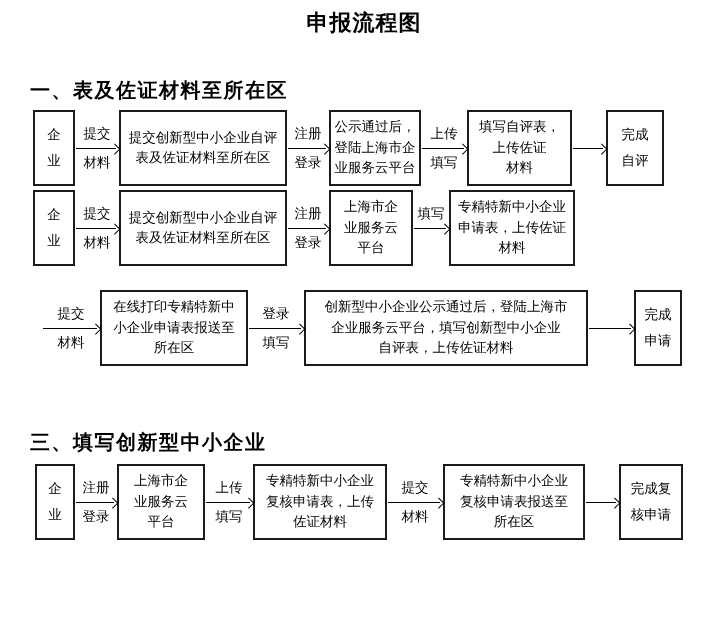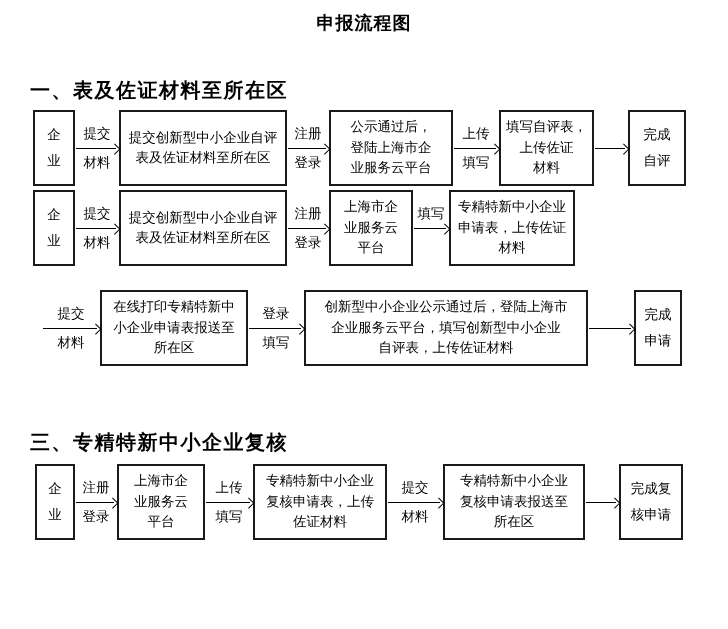--- a/index.html
+++ b/index.html
@@ -5,21 +5,21 @@
   * { box-sizing: border-box; }
   html, body { margin: 0; padding: 0; }
   body {
     width: 728px; height: 629px;
     background: #ffffff; color: #000000;
     font-family: "Liberation Serif", "DejaVu Serif", serif;
     overflow: hidden;
   }
   .title {
     margin: 8px 0 0; text-align: center;
-    font-size: 18px; font-weight: 700; letter-spacing: 1px; line-height: 30px;
+    font-size: 22px; font-weight: 700; letter-spacing: 1px; line-height: 30px;
     font-family: "Liberation Sans", "DejaVu Sans", sans-serif;
   }
   .sec-h {
     margin: 0; padding-left: 30px;
     font-size: 20px; font-weight: 700; letter-spacing: 1.5px; line-height: 28px;
     font-family: "Liberation Sans", "DejaVu Sans", sans-serif;
   }
   .row { display: flex; align-items: stretch; height: 76px; }
   .box {
     flex: none; border: 2px solid #1a1a1a; background: #ffffff;
@@ -73,31 +73,31 @@
       </div>
       <div class="box" style="width:168px">
         <span class="txt">提交创新型中小企业自评
 表及佐证材料至所在区</span>
       </div>
       <div class="arrow" style="width:42px">
         <span class="lbl">注册</span>
         <span class="shaft"></span>
         <span class="lbl">登录</span>
       </div>
-      <div class="box" style="width:124px">
+      <div class="box" style="width:92px">
         <span class="txt">公示通过后，
 登陆上海市企
 业服务云平台</span>
       </div>
       <div class="arrow" style="width:46px">
         <span class="lbl">上传</span>
         <span class="shaft"></span>
         <span class="lbl">填写</span>
       </div>
-      <div class="box" style="width:95px">
+      <div class="box" style="width:105px">
         <span class="txt">填写自评表，
 上传佐证
 材料</span>
       </div>
       <div class="arrow" style="width:34px">
         <span class="lbl"></span>
         <span class="shaft"></span>
         <span class="lbl"></span>
       </div>
       <div class="box" style="width:58px">
@@ -171,21 +171,21 @@
         <span class="lbl"></span>
       </div>
       <div class="box" style="width:48px">
         <span class="txt txt-wide">完成
 申请</span>
       </div>
     </div>
   </section>
 
   <section>
-    <h2 class="sec-h m-sec3">三、专精特新中小企业复核</h2>
+    <h2 class="sec-h m-sec3">三、填写创新型中小企业</h2>
     <div class="row m-row3">
       <div class="box" style="width:40px">
         <span class="txt txt-wide">企
 业</span>
       </div>
       <div class="arrow" style="width:42px">
         <span class="lbl">注册</span>
         <span class="shaft"></span>
         <span class="lbl">登录</span>
       </div>

